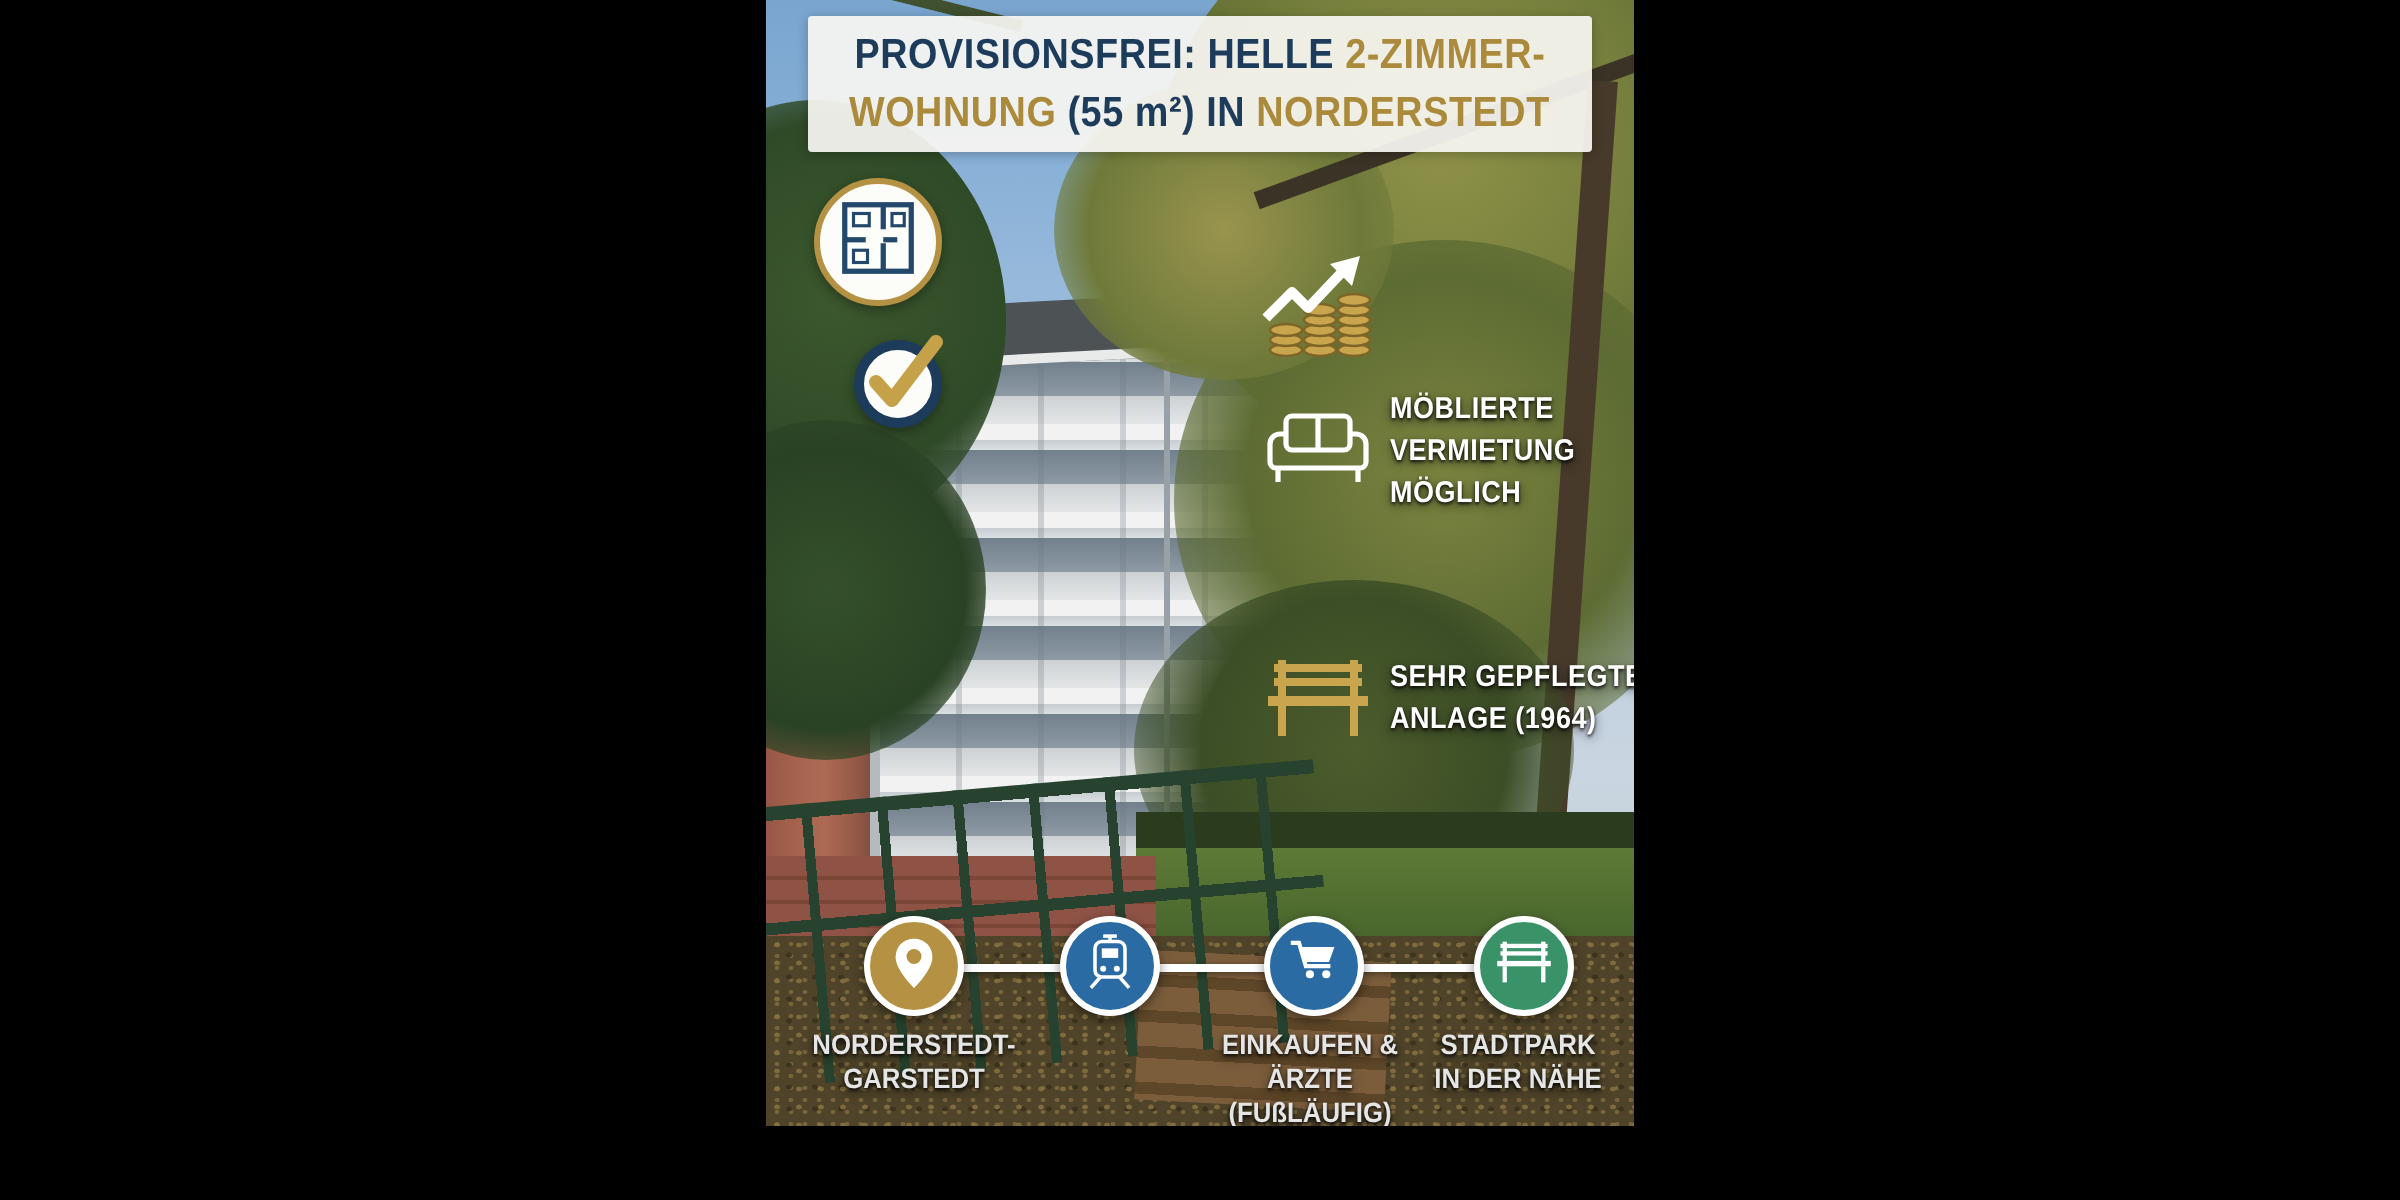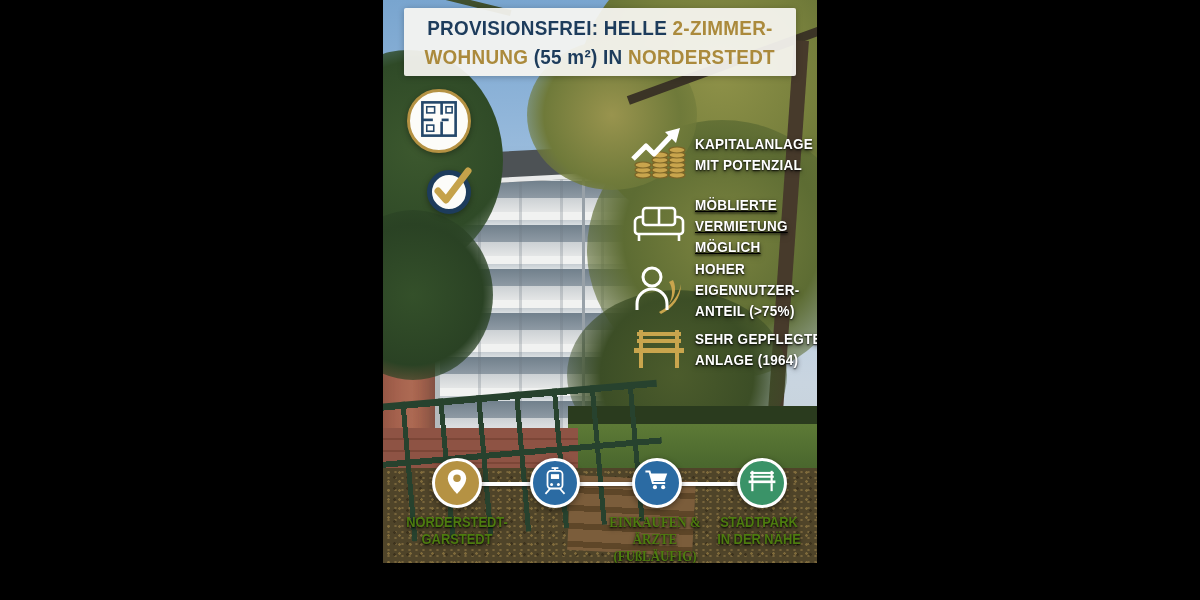--- a/index.html
+++ b/index.html
@@ -75,28 +75,28 @@
     display:flex;flex-direction:column;justify-content:center;padding:4px 10px;box-shadow:0 1px 5px rgba(0,0,0,.3);}
   .fp-box{left:97px;top:97px;width:118px;height:40px;font-size:15px;line-height:19px;}
   .chk-box{left:110px;top:172px;width:108px;height:44px;font-size:17px;line-height:22px;}
   .navy-box .bl{transform:scaleX(.94);transform-origin:left center;white-space:nowrap;display:inline-block;}
 
   .feature{position:absolute;left:248px;display:flex;align-items:center;gap:8px;}
   .feature .ficon{width:56px;flex:0 0 56px;display:flex;justify-content:center;}
   .feature .ftext{color:#fff;font-weight:bold;font-size:15px;line-height:21px;letter-spacing:.3px;
     text-shadow:0 1px 2px rgba(0,0,0,.9),0 2px 6px rgba(0,0,0,.6);}
   .feature .ftext span{display:block;transform:scaleX(.9);transform-origin:left center;white-space:nowrap;}
-  .f1{top:128px;} .f2{top:194px;text-decoration:underline;} .f3{top:258px;} .f4{top:326px;}
+  .f1{top:128px;} .f2{top:194px;} .f3{top:258px;} .f4{top:326px;}
 
   .connector{position:absolute;left:58px;top:482px;width:340px;height:4px;background:#fff;
     box-shadow:0 1px 3px rgba(0,0,0,.4);}
   .loc-circle{position:absolute;top:458px;width:44px;height:44px;border-radius:50%;border:3px solid #fff;
     display:flex;align-items:center;justify-content:center;box-shadow:0 2px 6px rgba(0,0,0,.45);}
   .lc-gold{background:#b59243;} .lc-blue{background:#2b6ba3;} .lc-green{background:#3a9368;}
-  .loc-label{position:absolute;top:514px;color:#4d7c0f;font-weight:bold;font-size:14px;line-height:17px;
+  .loc-label{position:absolute;top:514px;color:#e5e5e5;font-weight:bold;font-size:14px;line-height:17px;
     text-align:center;text-shadow:0 1px 2px rgba(0,0,0,.9),0 2px 6px rgba(0,0,0,.6);}
   .loc-label span{display:block;transform:scaleX(.92);transform-origin:center;white-space:nowrap;}
 </style>
 </head>
 <body>
 
 <div id="stage">
   <div id="poster">
 
     <div class="sky"></div>
@@ -165,57 +165,39 @@
               <ellipse cx="46" cy="42" rx="8" ry="3"></ellipse>
               <ellipse cx="46" cy="37" rx="8" ry="3"></ellipse>
               <ellipse cx="46" cy="32" rx="8" ry="3"></ellipse>
               <ellipse cx="46" cy="27" rx="8" ry="3"></ellipse>
               <ellipse cx="46" cy="22" rx="8" ry="3"></ellipse>
           </g>
           <path d="M2 31 L15 18 L23 26 L41 7" fill="none" stroke="#fff" stroke-width="5" stroke-linejoin="round"></path>
           <path d="M34 4 L49 0 L45 15 Z" fill="#fff"></path>
         </svg>
       </span>
-      <span class="ftext">
-        <span>KAPITALANLAGE</span>
-        <span>MIT POTENZIAL</span>
-      </span>
     </div>
 
     <div class="feature f2">
       <span class="ficon">
         <svg width="54" height="46" viewBox="0 0 54 46" fill="none" stroke="#fff" stroke-width="2.6">
           <rect x="11" y="5" width="32" height="17" rx="3"></rect>
           <line x1="27" y1="5" x2="27" y2="22"></line>
           <path d="M11 14 H8 a5 5 0 0 0 -5 5 v9 a3 3 0 0 0 3 3 H48 a3 3 0 0 0 3 -3 v-9 a5 5 0 0 0 -5 -5 h-3"></path>
           <line x1="7" y1="31" x2="7" y2="38"></line>
           <line x1="47" y1="31" x2="47" y2="38"></line>
         </svg>
       </span>
       <span class="ftext">
         <span>MÖBLIERTE</span>
         <span>VERMIETUNG</span>
         <span>MÖGLICH</span>
       </span>
     </div>
 
-    <div class="feature f3">
-      <span class="ficon">
-        <svg width="52" height="52" viewBox="0 0 52 52">
-          <path d="M28 50 C40 44 48 34 48 20 C46 32 38 42 26 48 Z M40 16 C44 24 42 34 36 40 C40 32 40 24 36 18 Z" fill="#c9a54d"></path>
-          <circle cx="19" cy="13" r="9" fill="none" stroke="#fff" stroke-width="3"></circle>
-          <path d="M4 46 v-6 a15 15 0 0 1 30 0 v6" fill="none" stroke="#fff" stroke-width="3"></path>
-        </svg>
-      </span>
-      <span class="ftext">
-        <span>HOHER</span>
-        <span>EIGENNUTZER-</span>
-        <span>ANTEIL (&gt;75%)</span>
-      </span>
-    </div>
 
     <div class="feature f4">
       <span class="ficon">
         <svg width="56" height="46" viewBox="0 0 56 46" fill="#c9a54d">
           <rect x="6" y="6" width="44" height="4"></rect>
           <rect x="6" y="13" width="44" height="4"></rect>
           <rect x="3" y="22" width="50" height="5"></rect>
           <rect x="8" y="4" width="4" height="19"></rect>
           <rect x="44" y="4" width="4" height="19"></rect>
           <rect x="8" y="27" width="4" height="15"></rect>
@@ -273,21 +255,21 @@
           <rect x="8" y="27" width="4" height="15"></rect>
           <rect x="44" y="27" width="4" height="15"></rect>
         </svg>
       </span>
     </div>
 
     <div class="loc-label" style="left:11px;width:126px;">
       <span>NORDERSTEDT-</span>
       <span>GARSTEDT</span>
     </div>
-    <div class="loc-label" style="left:209px;width:126px;font-family:Liberation Serif, serif;">
+    <div class="loc-label" style="left:209px;width:126px;">
       <span>EINKAUFEN &amp;</span>
       <span>ÄRZTE</span>
       <span>(FUßLÄUFIG)</span>
 
     </div>
     <div class="loc-label" style="left:313px;width:126px;text-align:center;">
       <span>STADTPARK</span>
       <span>IN DER NÄHE</span>
     </div>
 

